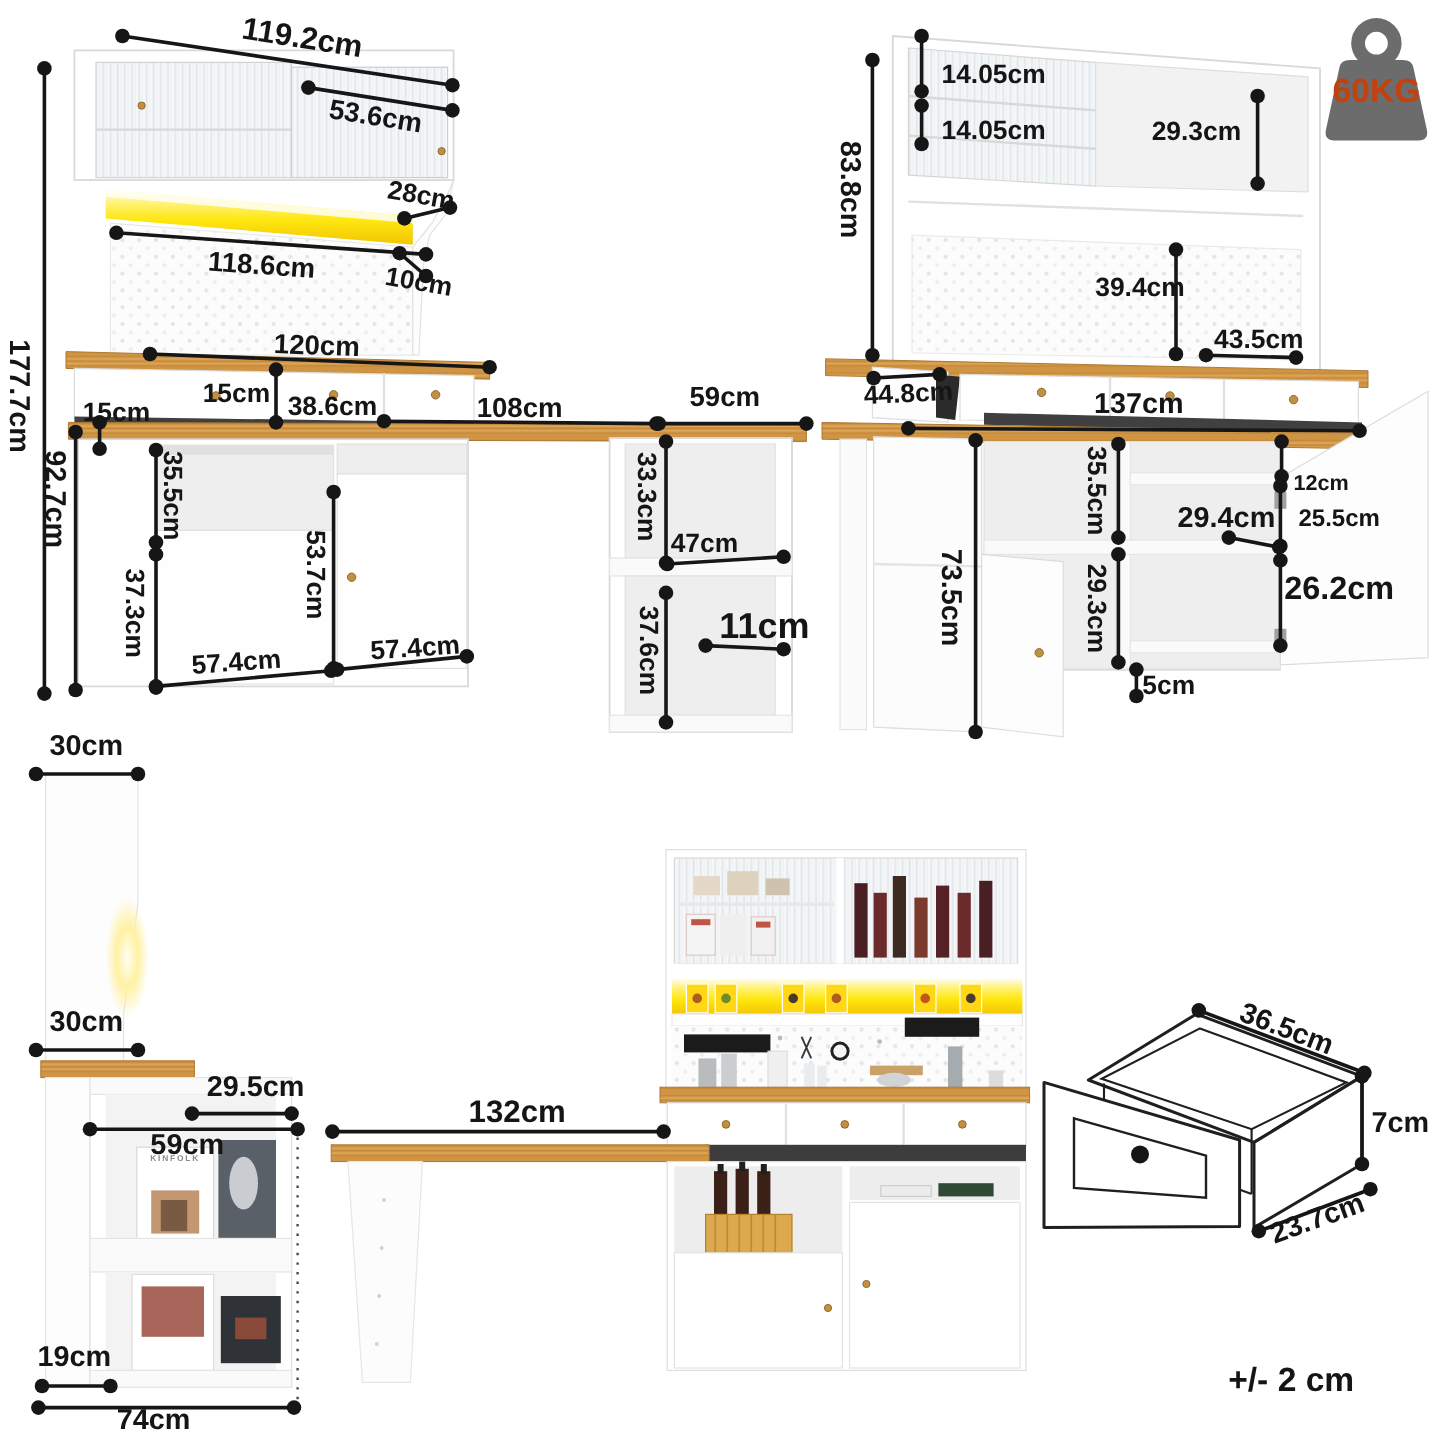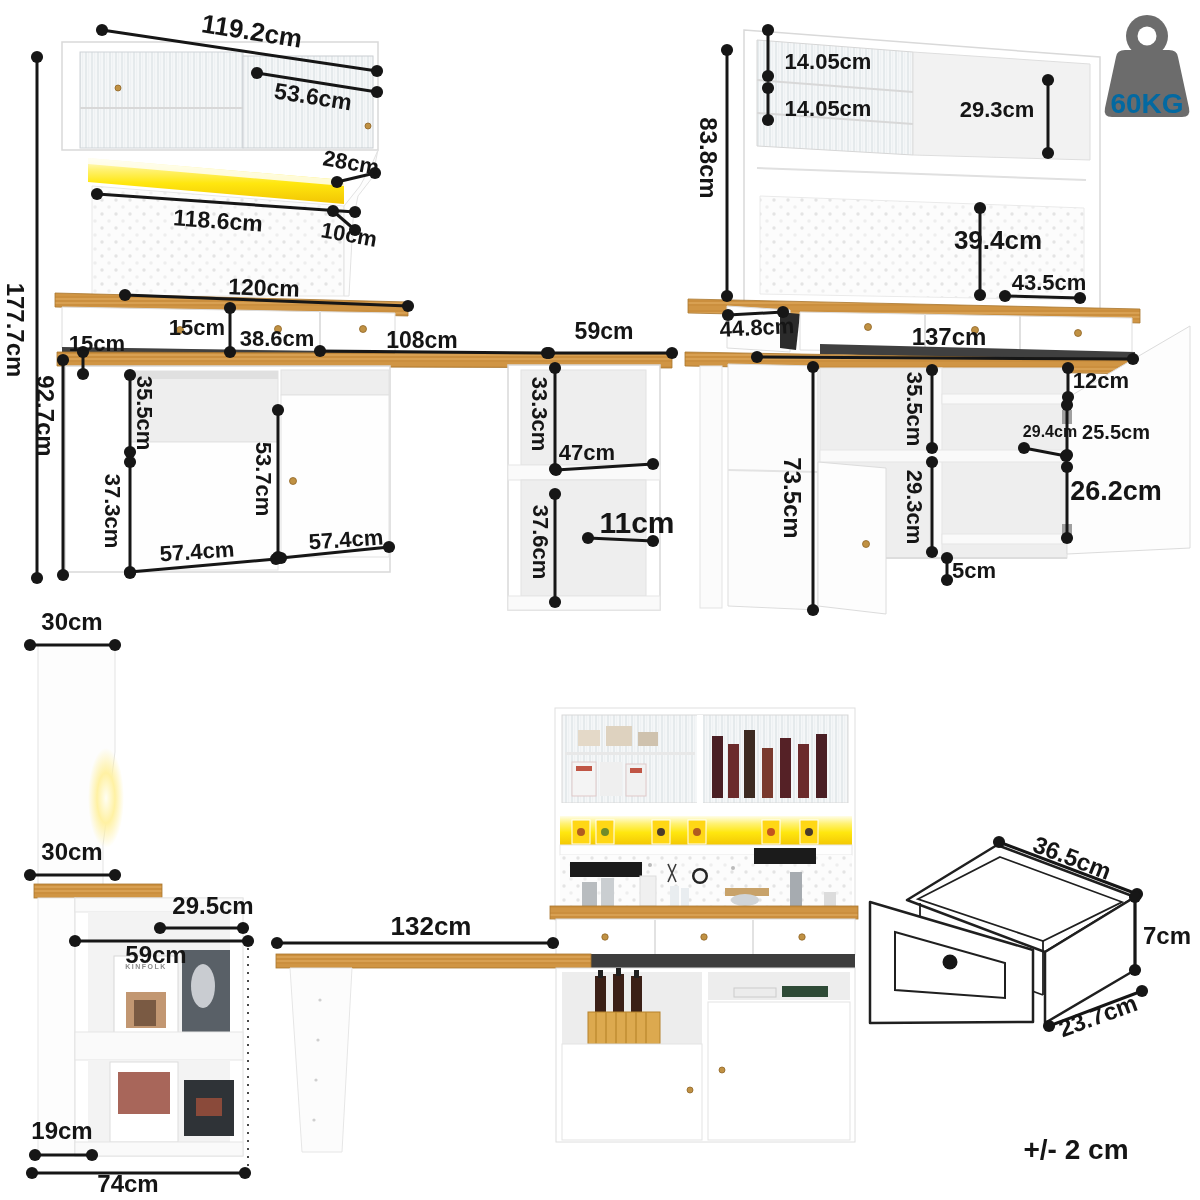--- a/index.html
+++ b/index.html
@@ -310,52 +310,52 @@
 </svg>
 
 <div class="dim" style="left:252px;top:31px;font-size:26px;transform:translate(-50%,-50%) rotate(9deg)">119.2cm</div>
 <div class="dim" style="left:313px;top:97px;font-size:23px;transform:translate(-50%,-50%) rotate(9deg)">53.6cm</div>
 <div class="dim" style="left:351px;top:163px;font-size:22px;transform:translate(-50%,-50%) rotate(10deg)">28cm</div>
 <div class="dim" style="left:218px;top:221px;font-size:23px;transform:translate(-50%,-50%) rotate(4deg)">118.6cm</div>
 <div class="dim" style="left:349px;top:235px;font-size:22px;transform:translate(-50%,-50%) rotate(10deg)">10cm</div>
 <div class="dim" style="left:264px;top:288px;font-size:23px;transform:translate(-50%,-50%) rotate(2deg)">120cm</div>
 <div class="dim" style="left:197px;top:328px;font-size:22px;transform:translate(-50%,-50%)">15cm</div>
 <div class="dim" style="left:277px;top:339px;font-size:22px;transform:translate(-50%,-50%)">38.6cm</div>
-<div class="dim" style="left:422px;top:340px;font-size:23px;transform:translate(-50%,-50%)">108cm</div>
+<div class="dim" style="left:433px;top:340px;font-size:23px;transform:translate(-50%,-50%)">108cm</div>
 <div class="dim" style="left:604px;top:331px;font-size:23px;transform:translate(-50%,-50%)">59cm</div>
 <div class="dim" style="left:15px;top:330px;font-size:24px;transform:translate(-50%,-50%) rotate(90deg)">177.7cm</div>
 <div class="dim" style="left:45px;top:416px;font-size:24px;transform:translate(-50%,-50%) rotate(90deg)">92.7cm</div>
 <div class="dim" style="left:97px;top:344px;font-size:22px;transform:translate(-50%,-50%)">15cm</div>
 <div class="dim" style="left:144px;top:413px;font-size:22px;transform:translate(-50%,-50%) rotate(90deg)">35.5cm</div>
 <div class="dim" style="left:112px;top:511px;font-size:22px;transform:translate(-50%,-50%) rotate(90deg)">37.3cm</div>
 <div class="dim" style="left:263px;top:479px;font-size:22px;transform:translate(-50%,-50%) rotate(90deg)">53.7cm</div>
 <div class="dim" style="left:197px;top:552px;font-size:22px;transform:translate(-50%,-50%) rotate(-4deg)">57.4cm</div>
 <div class="dim" style="left:346px;top:540px;font-size:22px;transform:translate(-50%,-50%) rotate(-4deg)">57.4cm</div>
 <div class="dim" style="left:539px;top:414px;font-size:22px;transform:translate(-50%,-50%) rotate(90deg)">33.3cm</div>
 <div class="dim" style="left:587px;top:453px;font-size:22px;transform:translate(-50%,-50%)">47cm</div>
 <div class="dim" style="left:540px;top:542px;font-size:22px;transform:translate(-50%,-50%) rotate(90deg)">37.6cm</div>
 <div class="dim" style="left:637px;top:523px;font-size:30px;transform:translate(-50%,-50%)">11cm</div>
 
 <div class="dim" style="left:828px;top:62px;font-size:22px;transform:translate(-50%,-50%)">14.05cm</div>
 <div class="dim" style="left:828px;top:109px;font-size:22px;transform:translate(-50%,-50%)">14.05cm</div>
 <div class="dim" style="left:997px;top:110px;font-size:22px;transform:translate(-50%,-50%)">29.3cm</div>
 <div class="dim" style="left:708px;top:158px;font-size:24px;transform:translate(-50%,-50%) rotate(90deg)">83.8cm</div>
-<div class="dim" style="left:998px;top:240px;font-size:26px;transform:translate(-50%,-50%)">39.4cm</div>
+<div class="dim" style="left:950px;top:240px;font-size:22px;transform:translate(-50%,-50%)">39.4cm</div>
 <div class="dim" style="left:1049px;top:283px;font-size:22px;transform:translate(-50%,-50%)">43.5cm</div>
 <div class="dim" style="left:757px;top:328px;font-size:22px;transform:translate(-50%,-50%) rotate(-3deg)">44.8cm</div>
 <div class="dim" style="left:949px;top:337px;font-size:24px;transform:translate(-50%,-50%)">137cm</div>
 <div class="dim" style="left:914px;top:409px;font-size:22px;transform:translate(-50%,-50%) rotate(90deg)">35.5cm</div>
-<div class="dim" style="left:1101px;top:381px;font-size:22px;transform:translate(-50%,-50%)">12cm</div>
-<div class="dim" style="left:1050px;top:432px;font-size:16px;transform:translate(-50%,-50%)">29.4cm</div>
+<div class="dim" style="left:1101px;top:402px;font-size:18px;transform:translate(-50%,-50%)">12cm</div>
+<div class="dim" style="left:1022px;top:432px;font-size:24px;transform:translate(-50%,-50%)">29.4cm</div>
 <div class="dim" style="left:1116px;top:432px;font-size:20px;transform:translate(-50%,-50%)">25.5cm</div>
 <div class="dim" style="left:914px;top:507px;font-size:22px;transform:translate(-50%,-50%) rotate(90deg)">29.3cm</div>
 <div class="dim" style="left:1116px;top:491px;font-size:27px;transform:translate(-50%,-50%)">26.2cm</div>
 <div class="dim" style="left:792px;top:498px;font-size:24px;transform:translate(-50%,-50%) rotate(90deg)">73.5cm</div>
 <div class="dim" style="left:974px;top:571px;font-size:22px;transform:translate(-50%,-50%)">5cm</div>
-<div class="dim" style="left:1147px;top:104px;font-size:28px;color:#0369a1;transform:translate(-50%,-50%)">60KG</div>
+<div class="dim" style="left:1147px;top:76px;font-size:28px;color:#c2410c;transform:translate(-50%,-50%)">60KG</div>
 
 <div class="dim" style="left:72px;top:622px;font-size:24px;transform:translate(-50%,-50%)">30cm</div>
 <div class="dim" style="left:72px;top:852px;font-size:24px;transform:translate(-50%,-50%)">30cm</div>
 <div class="dim" style="left:213px;top:906px;font-size:24px;transform:translate(-50%,-50%)">29.5cm</div>
 <div class="dim" style="left:156px;top:955px;font-size:24px;transform:translate(-50%,-50%)">59cm</div>
 <div class="dim" style="left:62px;top:1131px;font-size:24px;transform:translate(-50%,-50%)">19cm</div>
 <div class="dim" style="left:128px;top:1184px;font-size:24px;transform:translate(-50%,-50%)">74cm</div>
 <div class="mag-title" style="left:146px;top:966px;font-size:7px;transform:translate(-50%,-50%)">KINFOLK</div>
 
 <div class="dim" style="left:431px;top:926px;font-size:26px;transform:translate(-50%,-50%)">132cm</div>

